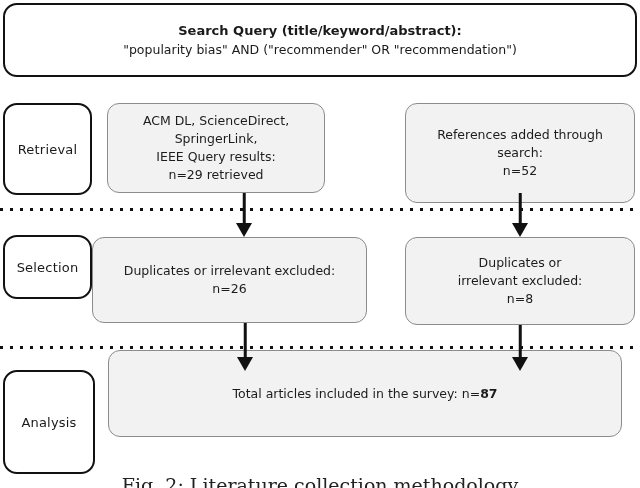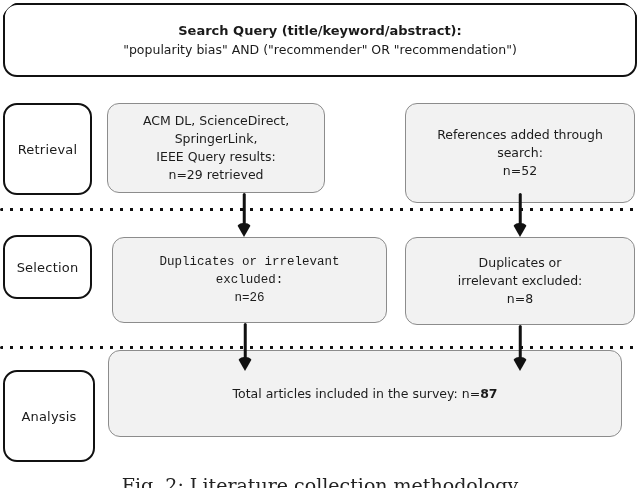--- a/index.html
+++ b/index.html
@@ -1,15 +1,15 @@
 <!DOCTYPE html>
 <html><head>
 <meta charset="utf-8">
 <style>
-  * { margin: 0; padding: 0; box-sizing: border-box; border-radius: 27px; }
+  * { margin: 0; padding: 0; box-sizing: border-box; }
   html, body { background: #ffffff; }
   #stage {
     position: relative;
     width: 640px;
     height: 488px;
     background: #ffffff;
     overflow: hidden;
     font-family: "DejaVu Sans", "Liberation Sans", sans-serif;
     color: #1a1a1a;
   }
@@ -43,25 +43,25 @@
     font-weight: normal;
     font-size: 13px;
     letter-spacing: 0.2px;
   }
   #top-box { left: 3px; top: 3px; width: 634px; height: 74px; }
   #top-box .title { font-weight: bold; font-size: 13px; line-height: 19px; }
   #top-box .query { font-size: 12.5px; line-height: 19px; }
 
   #box-retrieval { left: 3px;  top: 103px; width: 89px; height: 92px; }
   #box-selection { left: 3px;  top: 235px; width: 89px; height: 64px; }
-  #box-analysis  { left: 3px;  top: 370px; width: 92px; height: 92px; }
+  #box-analysis  { left: 3px;  top: 370px; width: 92px; height: 104px; }
 
   #box-query-results    { left: 107px; top: 103px; width: 218px; height: 90px; }
   #box-references-added { left: 405px; top: 103px; width: 230px; height: 100px; }
-  #box-excluded-main    { left: 112px; top: 237px; width: 275px; height: 86px; font-family: Liberation Mono, monospace; }
+  #box-excluded-main    { left: 92px; top: 237px; width: 275px; height: 86px; }
   #box-excluded-refs    { left: 405px; top: 237px; width: 230px; height: 88px; }
   #box-total            { left: 108px; top: 350px; width: 514px; height: 87px; }
 
   .dotted-line {
     position: absolute;
     left: 0; width: 640px; height: 3px;
     background: repeating-linear-gradient(90deg, #111 0 3px, transparent 3px 10px);
   }
   #dotted-1 { top: 208px; }
   #dotted-2 { top: 346px; }

